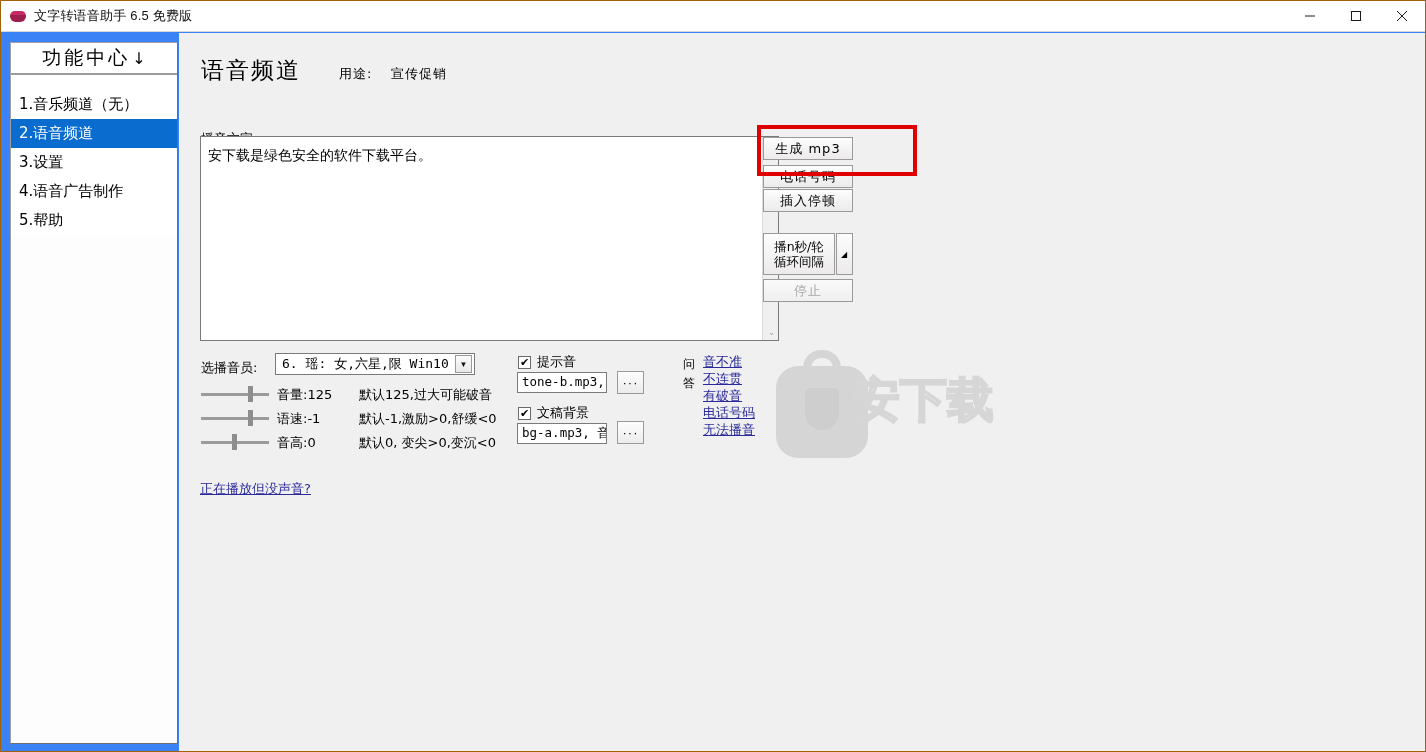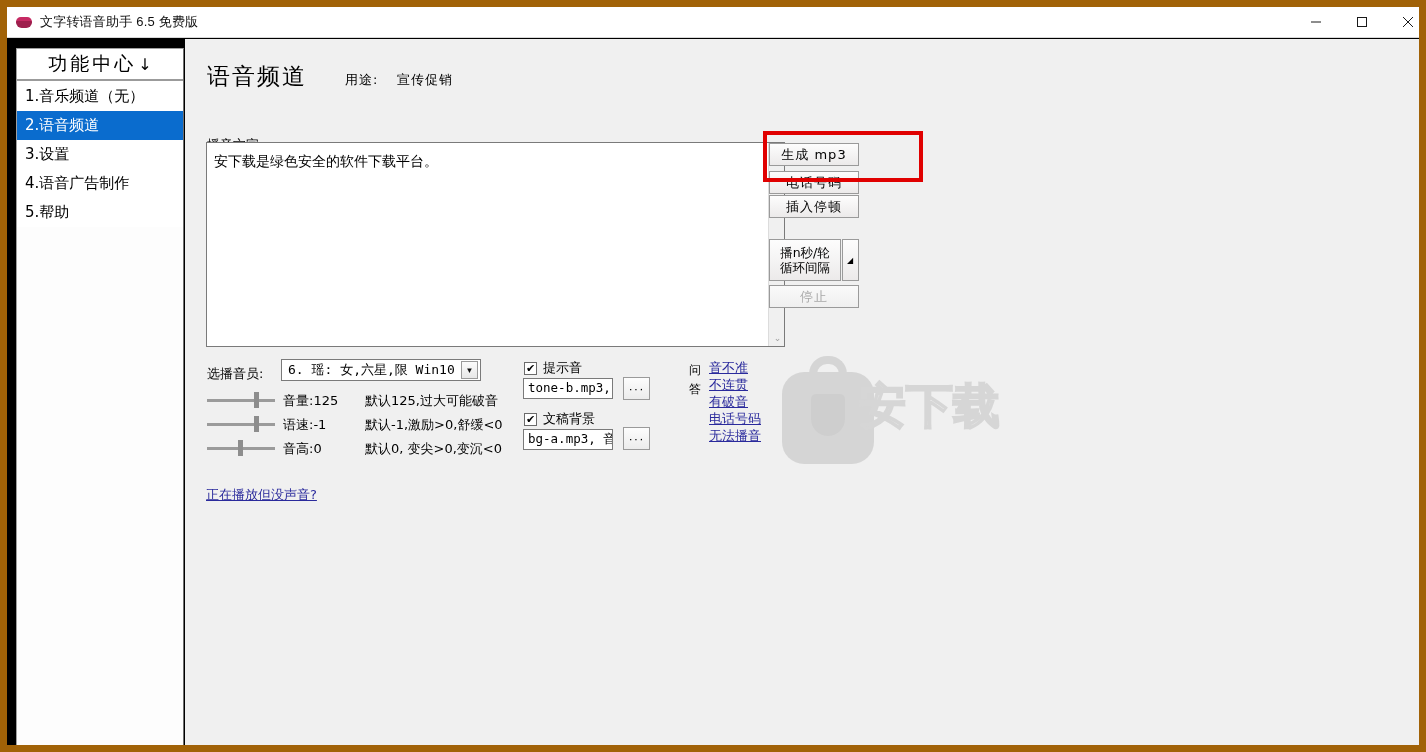--- a/index.html
+++ b/index.html
@@ -6,22 +6,22 @@
   html, body {
     margin: 0; padding: 0;
     width: 1426px; height: 752px;
     background: #ffffff;
     font-family: "Liberation Sans", "DejaVu Sans", sans-serif;
     overflow: hidden;
   }
   #app {
     position: relative;
     width: 1426px; height: 752px;
-    background: #000000;
-    border: 7px solid #a16207;
+    background: #3b82f6;
+    border: 1px solid #a16207;
     overflow: hidden;
   }
 
   
   #titlebar {
     position: absolute; left: 0; top: 0;
     width: 1424px; height: 31px;
     background: #ffffff;
     border-bottom: 1px solid #d8d8d8;
     display: flex; align-items: center;
@@ -66,21 +66,21 @@
   #sidebar-header {
     height: 32px;
     border-bottom: 2px solid #9b9b9b;
     background: #ffffff;
     display: flex; align-items: center; justify-content: center;
     font-size: 19px; color: #000;
     letter-spacing: 3px;
     font-family: "DejaVu Sans", "Liberation Sans", sans-serif;
   }
   #sidebar-header .arrow { font-size: 16px; margin-left: 2px; letter-spacing: 0; }
-  #sidebar-list { padding-top: 1px; background: #ffffff; }
+  #sidebar-list { padding-top: 15px; background: #ffffff; }
   .side-item {
     height: 29px; line-height: 29px;
     padding-left: 8px;
     font-size: 15px; color: #000;
     white-space: nowrap;
     font-family: "DejaVu Sans", "Liberation Sans", sans-serif;
   }
   .side-item.selected { background: #0a6cce; color: #ffffff; }
 
   

